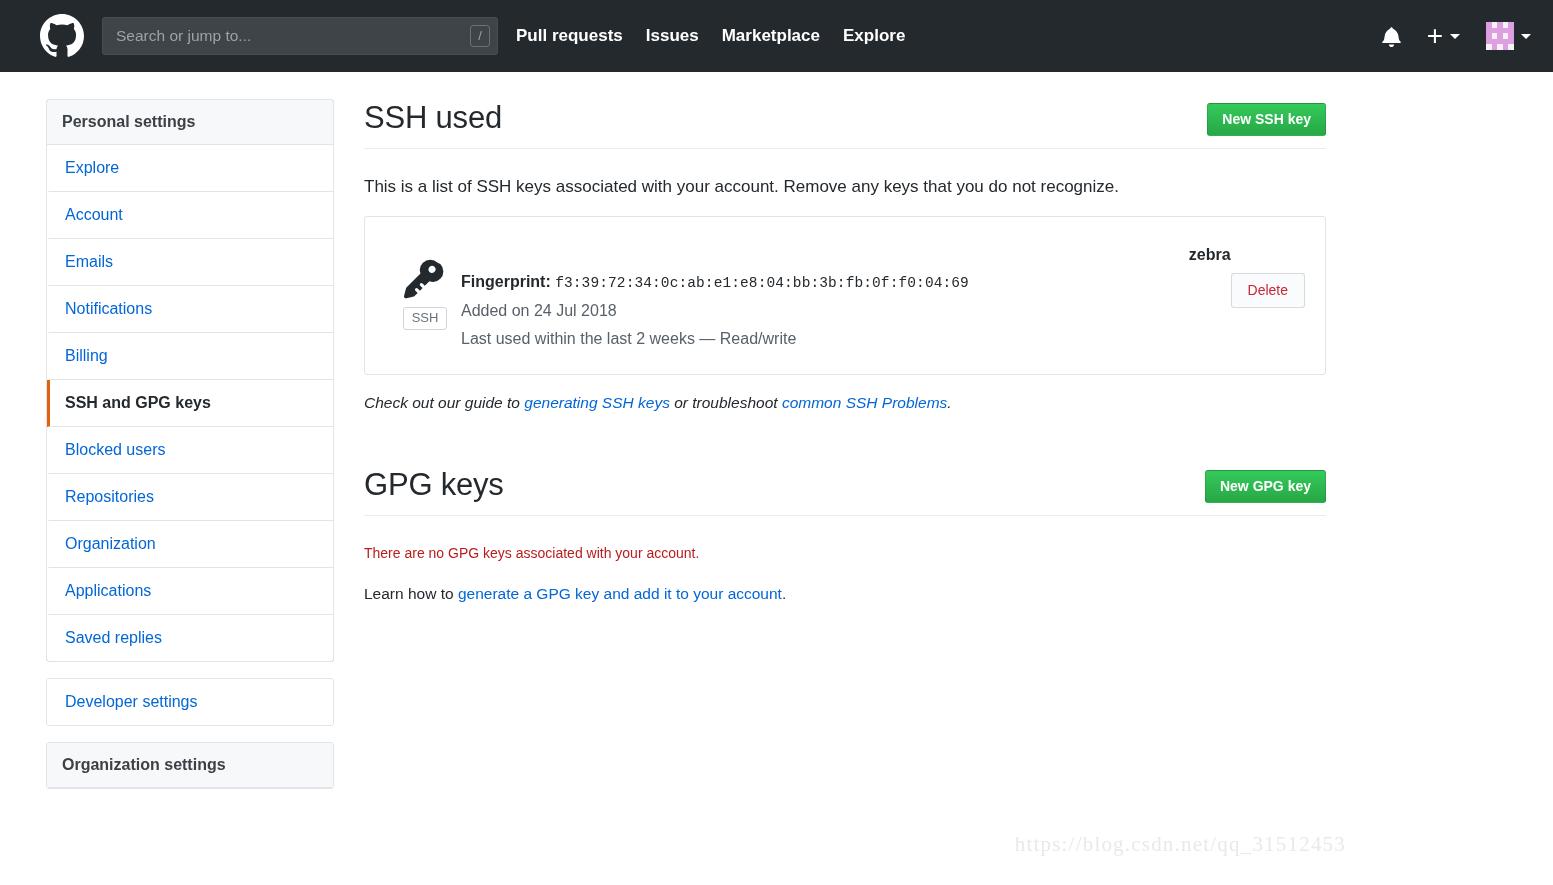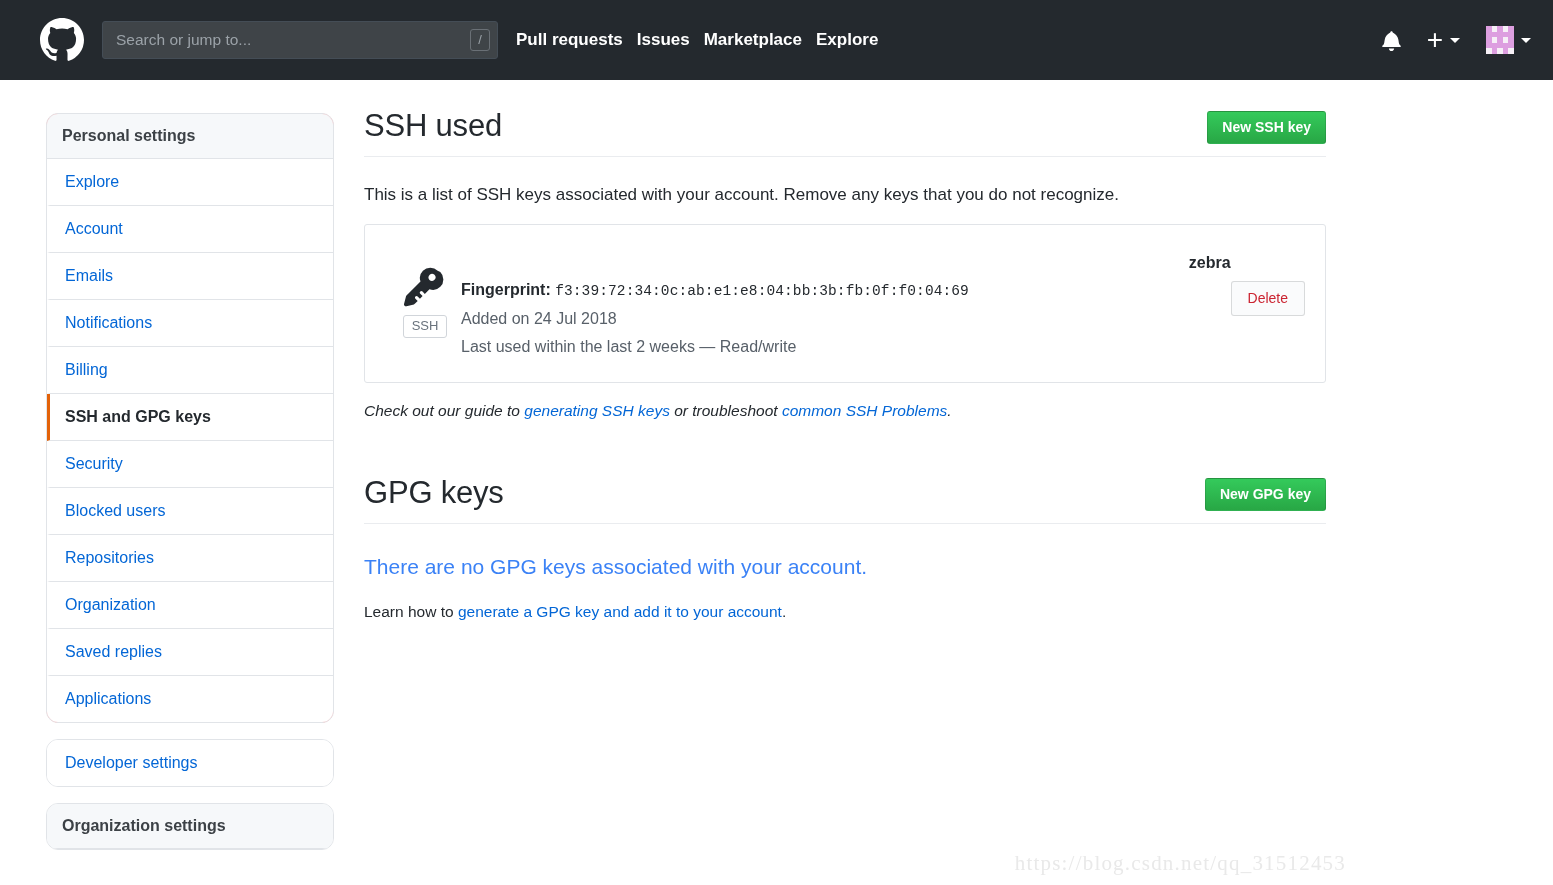--- a/index.html
+++ b/index.html
@@ -7,21 +7,21 @@
     margin: 0; padding: 0;
     width: 1553px; height: 885px;
     overflow: hidden;
     background: #ffffff;
     font-family: "Liberation Sans", sans-serif;
     -webkit-font-smoothing: antialiased;
   }
 
   
   .header {
-    height: 80px;
+    height: 72px;
     background: #24292e;
     display: flex;
     align-items: center;
     padding: 0 22px 0 40px;
     position: relative;
   }
   .gh-logo { width: 44px; height: 44px; flex: 0 0 auto; margin-right: 18px; }
   .gh-logo svg { display: block; width: 44px; height: 44px; fill: #ffffff; }
 
   .search-wrap {
@@ -53,21 +53,21 @@
     font-size: 13px;
     line-height: 20px;
     text-align: center;
     pointer-events: none;
   }
 
   .nav-links {
     display: flex;
     align-items: center;
     margin-left: 18px;
-    gap: 14px;
+    gap: 23px;
   }
   .nav-link {
     color: #ffffff;
     font-size: 17px;
     font-weight: bold;
     text-decoration: none;
     white-space: nowrap;
   }
 
   .header-right {
@@ -107,25 +107,24 @@
   }
 
   
   .sidebar {
     width: 288px;
     flex: 0 0 288px;
     margin-left: 46px;
   }
   .nav-box {
     border: 1px solid #e1e4e8;
-    border-radius: 12px;
+    border-radius: 3px;
     overflow: hidden;
     background: #fca5a5;
     margin-bottom: 16px;
-    margin-top: 6px;
   }
   .nav-head {
     background: #f6f8fa;
     padding: 13px 15px;
     font-size: 16px;
     font-weight: bold;
     color: #3c4146;
     border-bottom: 1px solid #e1e4e8;
   }
   .nav-item {
@@ -263,22 +262,22 @@
     margin-top: 16px;
     font-size: 15.5px;
     color: #24292e;
     line-height: 1.5;
     font-style: italic;
   }
   .help-line a { color: #0366d6; text-decoration: none; }
 
   .gpg-section { margin-top: 52px; }
   .gpg-empty {
-    font-size: 21px;
-    color: #3b82f6;
+    font-size: 14px;
+    color: #b91c1c;
     margin: 27px 0 0 0;
     line-height: 1.5;
   }
   .gpg-learn {
     font-size: 15.5px;
     color: #24292e;
     margin: 18px 0 0 0;
     line-height: 1.5;
   }
   .gpg-learn a { color: #0366d6; text-decoration: none; }
@@ -355,26 +354,25 @@
 
   <div class="sidebar">
     <div class="nav-box">
       <div class="nav-head">Personal settings</div>
       <a class="nav-item" href="#">Explore</a>
       <a class="nav-item" href="#">Account</a>
       <a class="nav-item" href="#">Emails</a>
       <a class="nav-item" href="#">Notifications</a>
       <a class="nav-item" href="#">Billing</a>
       <a class="nav-item active" href="#">SSH and GPG keys</a>
-      <a class="nav-item" href="#">Security</a>
       <a class="nav-item" href="#">Blocked users</a>
       <a class="nav-item" href="#">Repositories</a>
       <a class="nav-item" href="#">Organization</a>
+      <a class="nav-item" href="#">Applications</a>
       <a class="nav-item" href="#">Saved replies</a>
-      <a class="nav-item" href="#">Applications</a>
     </div>
 
     <div class="nav-box single">
       <a class="nav-item" href="#">Developer settings</a>
     </div>
 
     <div class="nav-box cutoff">
       <div class="nav-head">Organization settings</div>
     </div>
   </div>

